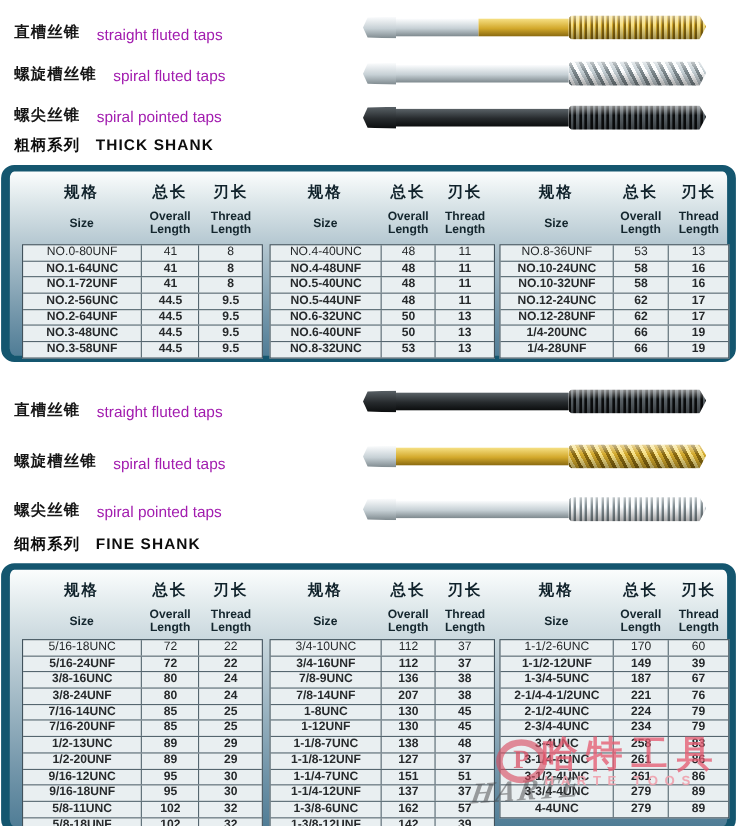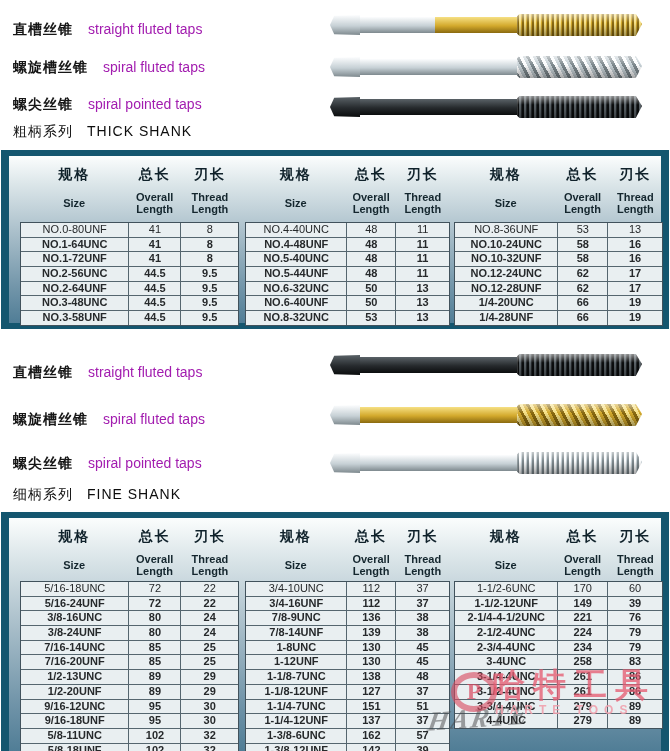--- a/index.html
+++ b/index.html
@@ -1,24 +1,24 @@
 <!DOCTYPE html>
 <html><head>
 <meta charset="utf-8">
 <style>
   html,body{margin:0;padding:0;background:#fff;}
   #page{
     position:relative;width:670px;height:751px;overflow:hidden;background:#fff;
     font-family:"Liberation Sans","DejaVu Sans",sans-serif;color:#1b1b1b;
   }
   
-  .legend{position:absolute;left:13px;display:flex;align-items:flex-start;gap:15px;white-space:nowrap;}
+  .legend{position:absolute;left:13px;display:flex;align-items:flex-end;gap:15px;white-space:nowrap;}
   .legend .zh{font-weight:bold;font-size:14px;letter-spacing:1px;color:#161616;}
   .legend .en{font-size:14px;color:#a21caf;}
-  .series-title{position:absolute;left:13px;display:flex;gap:14px;font-weight:normal;font-size:14px;letter-spacing:1px;color:#0d0d0d;}
+  .series-title{position:absolute;left:13px;display:flex;gap:14px;font-weight:bold;font-size:14px;letter-spacing:1px;color:#0d0d0d;}
   
   .tap{position:absolute;left:330px;width:312px;height:30px;display:flex;align-items:center;}
   .f-gold  {--l:#f6e084;--m:#d3a92c;--d:#8a6a10;}
   .f-silver{--l:#fcfdfe;--m:#c6d0d5;--d:#7e898e;}
   .f-black {--l:#5a6267;--m:#262a2d;--d:#0b0d0e;}
   .tap .sq{width:30px;height:20px;flex:0 0 30px;
     background:linear-gradient(180deg,var(--l),var(--m) 55%,var(--d));
     clip-path:polygon(0 50%,14% 4%,100% 0,100% 100%,14% 96%);}
   .tap .front{height:16px;flex:0 0 24%;
     background:linear-gradient(180deg,var(--l),var(--m) 55%,var(--d));}
@@ -29,21 +29,21 @@
   .threads.straight,.threads.pointed{
     background:
       linear-gradient(180deg,rgba(255,255,255,.55),rgba(255,255,255,0) 40%,rgba(0,0,0,.35)),
       repeating-linear-gradient(90deg,var(--d) 0 2px,var(--l) 2px 4px,var(--m) 4px 5px);}
   .threads.spiral{
     background:
       linear-gradient(180deg,rgba(255,255,255,.55),rgba(255,255,255,0) 40%,rgba(0,0,0,.35)),
       repeating-linear-gradient(62deg,var(--d) 0 3px,var(--l) 3px 6px,var(--m) 6px 9px);}
   
   .panel{position:absolute;left:1px;width:668px;box-sizing:border-box;
-    border:6px solid #14566f;border-left-width:8px;border-right-width:8px;border-radius:0;
+    border:6px solid #14566f;border-left-width:8px;border-right-width:8px;border-radius:12px;
     background:linear-gradient(180deg,#fbfdfd 0%,#dde7ea 16%,#abc0cb 45%,#7396aa 78%,#507d96 100%);}
   .tgroup{position:absolute;top:0;}
   .hrow{position:absolute;top:4px;left:0;right:0;height:60px;display:grid;
     grid-template-columns:49.5% 24% 26.5%;}
   .hcol{display:flex;flex-direction:column;align-items:center;}
   .hzh{font-weight:bold;font-size:14px;letter-spacing:2px;color:#10222b;height:26px;line-height:28px;}
   .hen{flex:1;display:flex;align-items:center;justify-content:center;text-align:center;
     font-weight:bold;font-size:11px;line-height:12px;color:#14262e;width:62px;}
   .cells{position:absolute;left:0;right:0;border:1px solid #41525c;background:#e9eff1;}
   .crow{display:grid;grid-template-columns:49.5% 24% 26.5%;}
@@ -411,21 +411,21 @@
             <div class="ccell">112</div>
             <div class="ccell">37</div>
           </div>
           <div class="crow">
             <div class="ccell">7/8-9UNC</div>
             <div class="ccell">136</div>
             <div class="ccell">38</div>
           </div>
           <div class="crow">
             <div class="ccell">7/8-14UNF</div>
-            <div class="ccell">139</div>
+            <div class="ccell">207</div>
             <div class="ccell">38</div>
           </div>
           <div class="crow">
             <div class="ccell">1-8UNC</div>
             <div class="ccell">130</div>
             <div class="ccell">45</div>
           </div>
           <div class="crow">
             <div class="ccell">1-12UNF</div>
             <div class="ccell">130</div>
@@ -481,20 +481,25 @@
         <div class="cells" style="top: 63px;">
           <div class="crow">
             <div class="ccell">1-1/2-6UNC</div>
             <div class="ccell">170</div>
             <div class="ccell">60</div>
           </div>
           <div class="crow">
             <div class="ccell">1-1/2-12UNF</div>
             <div class="ccell">149</div>
             <div class="ccell">39</div>
+          </div>
+          <div class="crow">
+            <div class="ccell">1-3/4-5UNC</div>
+            <div class="ccell">187</div>
+            <div class="ccell">67</div>
           </div>
           <div class="crow">
             <div class="ccell">2-1/4-4-1/2UNC</div>
             <div class="ccell">221</div>
             <div class="ccell">76</div>
           </div>
           <div class="crow">
             <div class="ccell">2-1/2-4UNC</div>
             <div class="ccell">224</div>
             <div class="ccell">79</div>

